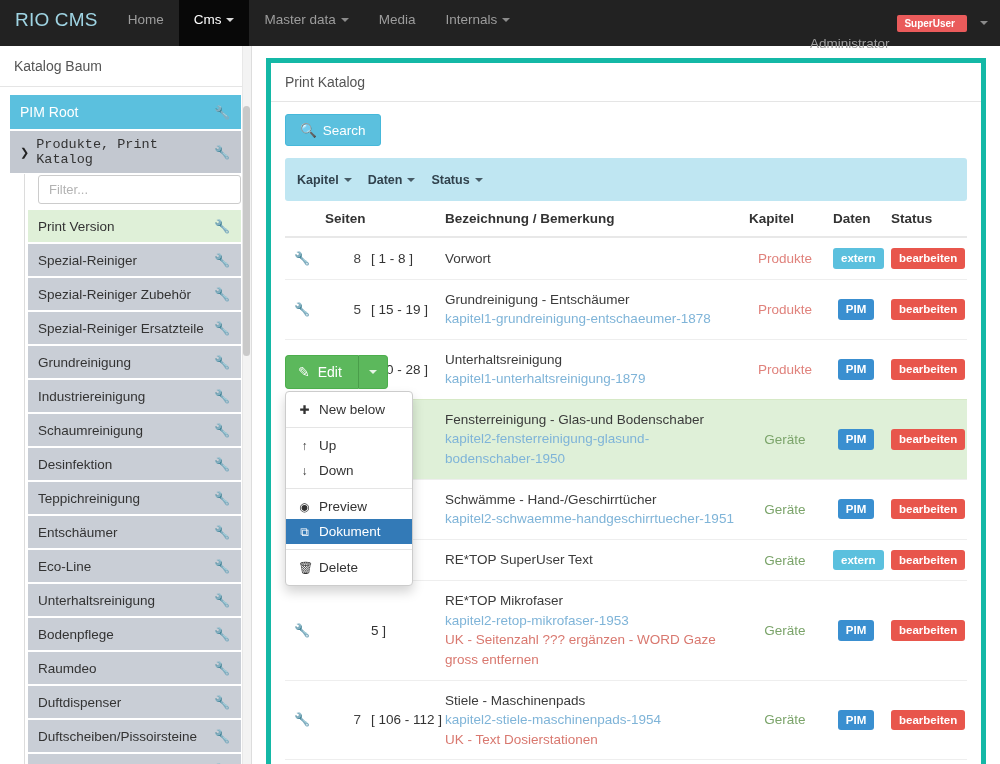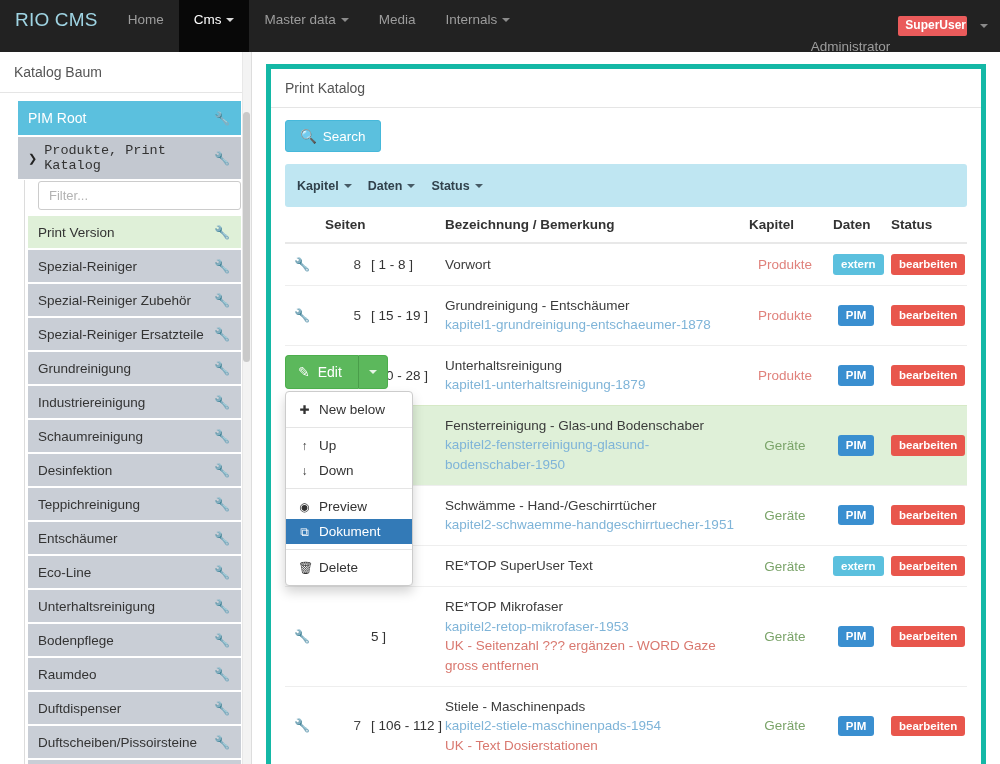--- a/index.html
+++ b/index.html
@@ -8,21 +8,21 @@
     width: 1000px; height: 764px;
     overflow: hidden;
     background: #ffffff;
     font-family: "Liberation Sans", sans-serif;
     font-size: 14px;
     color: #333;
   }
 
   
   .navbar {
-    height: 52px;
+    height: 46px;
     background: #222222;
     display: flex;
     align-items: stretch;
     position: relative;
     z-index: 50;
   }
   .brand {
     color: #9fd4e3;
     font-size: 19px;
     line-height: 40px;
@@ -45,23 +45,23 @@
     margin-left: auto;
     display: flex;
     align-items: center;
     padding-right: 12px;
     gap: 8px;
   }
   .user-name { color: #9d9d9d; font-size: 13.5px; margin-top: 40px; }
   .badge-superuser {
     background: #ea5b5b;
     color: #fff;
-    font-size: 12px;
+    font-size: 10px;
     font-weight: bold;
-    padding: 3px 1px 3px 7px;
+    padding: 3px 12px 3px 7px;
     border-radius: 2px;
     line-height: 1.1;
   }
   .caret {
     display: inline-block;
     width: 0; height: 0;
     border-left: 4px solid transparent;
     border-right: 4px solid transparent;
     border-top: 4px solid currentColor;
     vertical-align: middle;
@@ -88,21 +88,21 @@
     color: #555;
     border-bottom: 1px solid #e5e5e5;
     background: #fff;
   }
   .tree { padding: 8px 0 0 0; }
   .tree-node {
     display: flex;
     align-items: center;
     min-height: 32px;
     padding: 6px 10px 6px 10px;
-    margin: 0 10px 2px 18px;
+    margin: 0 10px 2px 10px;
     font-size: 13.5px;
     cursor: pointer;
     position: relative;
   }
   .tree-node .label { flex: 1; }
   .node-root {
     background: #5bc0de;
     color: #ffffff;
     min-height: 34px;
     font-size: 14px;

